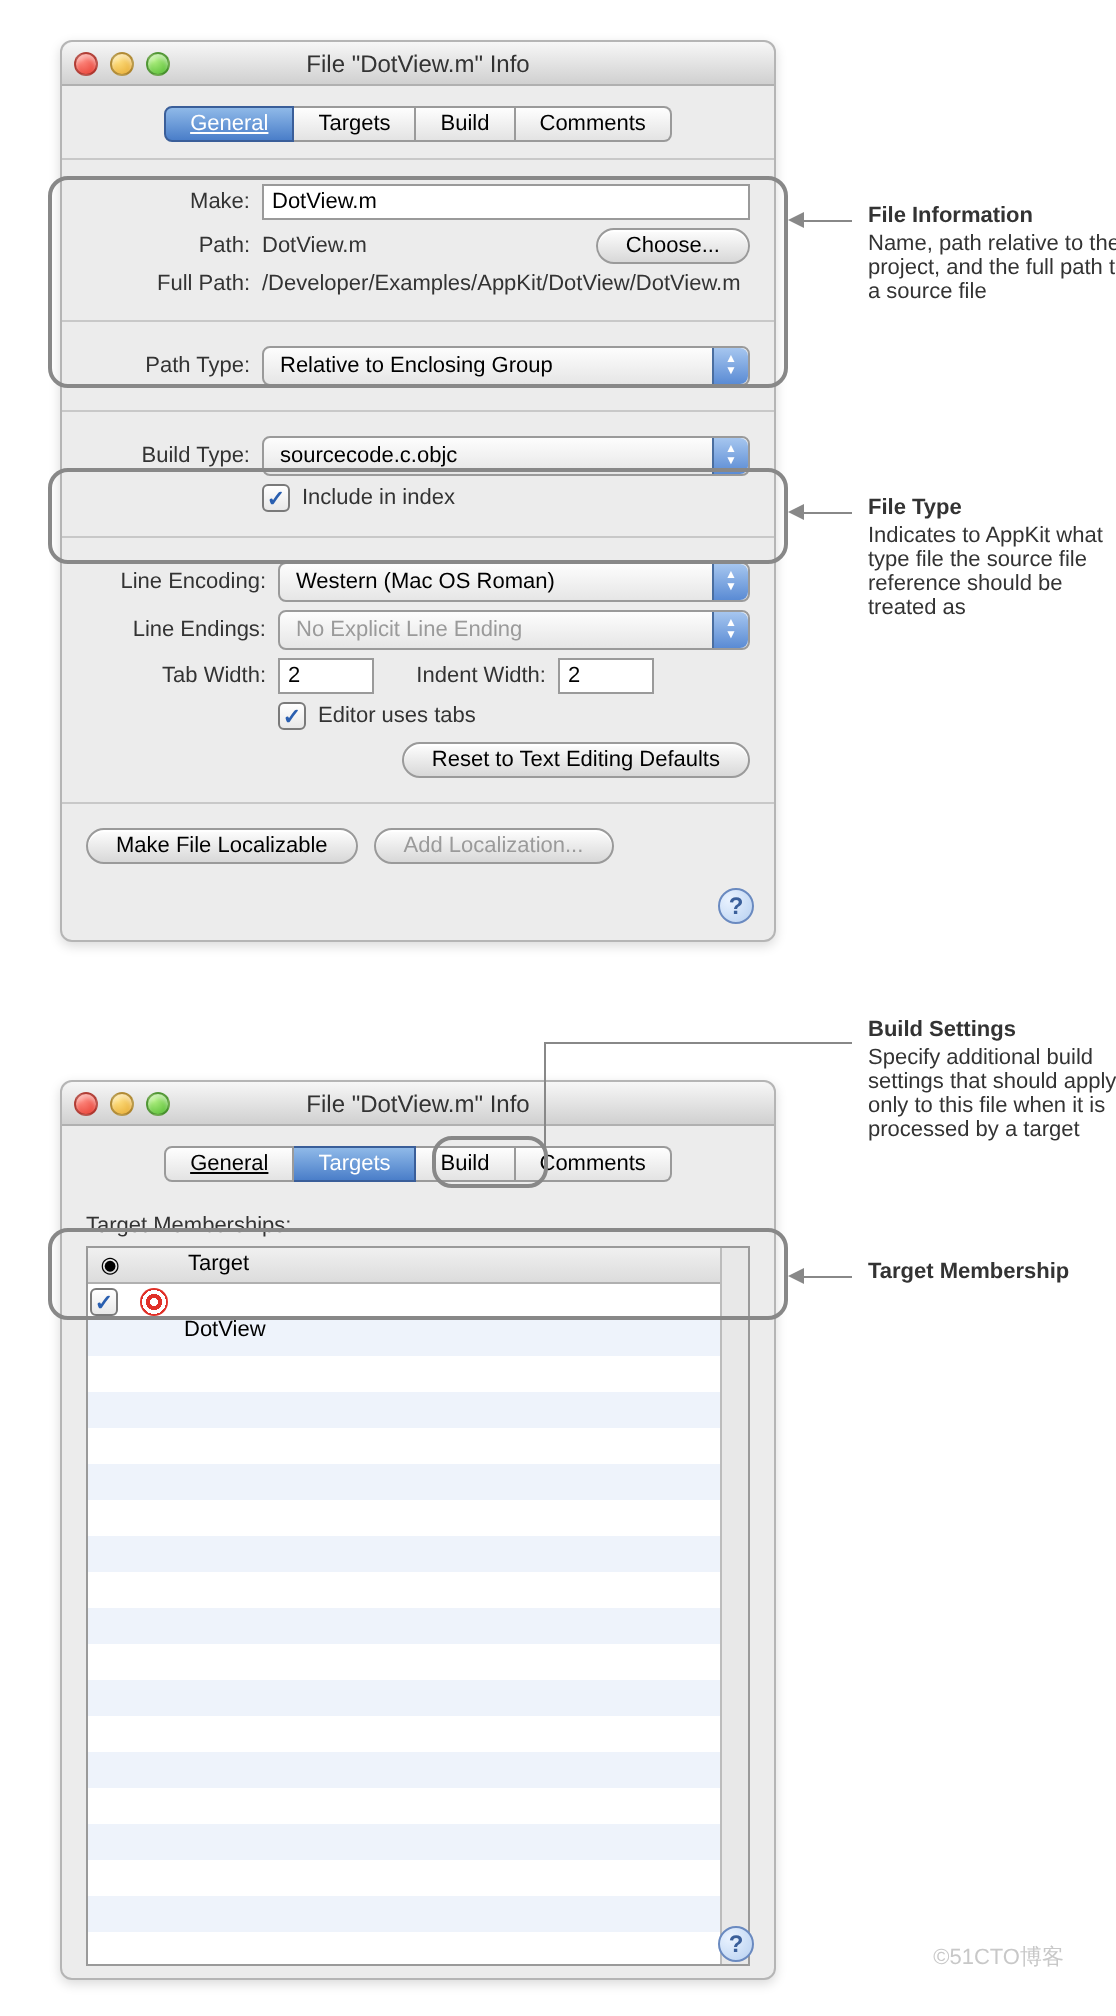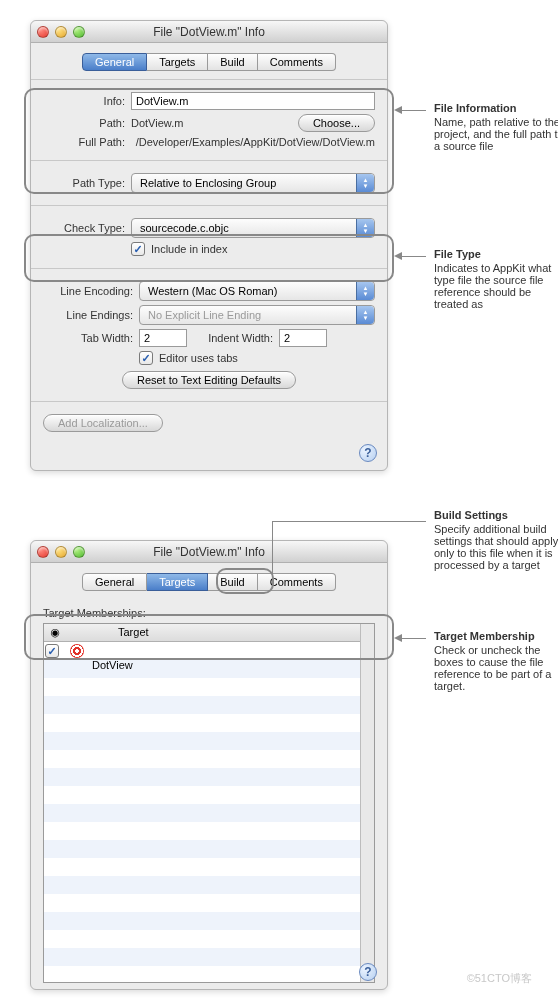--- a/index.html
+++ b/index.html
@@ -47,21 +47,21 @@
     display: flex; justify-content: center;
     padding: 10px 0 8px 0;
   }
   .tab {
     padding: 2px 12px;
     background: linear-gradient(#fefefe, #e3e3e3);
     border: 1px solid #9a9a9a;
     font-size: 11px;
     cursor: default;
   }
-  .tab:first-child { border-radius: 4px 0 0 4px; }
+  .tab:first-child { border-radius: 4px 0 0 4px; text-decoration: underline; }
   .tab:last-child  { border-radius: 0 4px 4px 0; }
   .tab + .tab { border-left: none; }
   .tab.active {
     background: linear-gradient(#8fb9e8, #4a7ec9);
     color: #fff;
     border-color: #3a5e99;
   }
   .section {
     border-top: 1px solid #c8c8c8;
     padding: 8px 12px;
@@ -145,21 +145,21 @@
     position: relative;
   }
   .thead {
     display:flex; background: linear-gradient(#f0f0f0,#dcdcdc);
     border-bottom:1px solid #b0b0b0;
     font-size:11px;
   }
   .thead .th { padding: 2px 6px; }
   .th1 { width: 22px; text-align:center; }
   .th2 { width: 22px; }
-  .th3 { flex:1;margin-left:24px; }
+  .th3 { flex:1; }
   .trow { display:flex; align-items:center; height:18px; font-size:11px; }
   .trow.alt { background:#eef3fb; }
   .trow .td1 { width:22px; text-align:center; }
   .trow .td2 { width:22px; text-align:center; }
   .trow .td3 { flex:1; padding-left:4px;margin-top:27px; }
   .target-icon {
     width:14px; height:14px; display:inline-block;
     background: radial-gradient(circle, #fff 0 20%, #e03028 20% 40%, #fff 40% 60%, #e03028 60% 80%, #fff 80% 100%);
     border-radius:50%;
     vertical-align:middle;
@@ -216,47 +216,47 @@
 
     <div class="tabs">
       <div class="tab active">General</div>
       <div class="tab">Targets</div>
       <div class="tab">Build</div>
       <div class="tab">Comments</div>
     </div>
 
     <div class="section">
       <div class="row">
-        <div class="label">Info:</div>
+        <div class="label">Make:</div>
         <div class="textfield">DotView.m</div>
       </div>
       <div class="row">
         <div class="label">Path:</div>
         <div class="static" style="flex:1">DotView.m</div>
         <div class="button">Choose...</div>
       </div>
       <div class="row" style="align-items:flex-start;">
         <div class="label">Full Path:</div>
-        <div class="static" style="flex:1; word-break:break-all;text-align:right;">/Developer/Examples/AppKit/DotView/DotView.m</div>
+        <div class="static" style="flex:1; word-break:break-all;">/Developer/Examples/AppKit/DotView/DotView.m</div>
       </div>
     </div>
 
     <div class="section">
       <div class="row">
         <div class="label">Path Type:</div>
         <div class="popup">
           <span>Relative to Enclosing Group</span>
           <span class="arrows">▲<br>▼</span>
         </div>
       </div>
     </div>
 
     <div class="section">
       <div class="row">
-        <div class="label">Check Type:</div>
+        <div class="label">Build Type:</div>
         <div class="popup">
           <span>sourcecode.c.objc</span>
           <span class="arrows">▲<br>▼</span>
         </div>
       </div>
       <div class="row">
         <div class="label"></div>
         <span class="checkbox checked"></span>
         <span class="static">Include in index</span>
       </div>
@@ -281,27 +281,28 @@
         <div class="label" style="width:90px">Tab Width:</div>
         <div class="smallfield">2</div>
         <div class="label" style="width:86px">Indent Width:</div>
         <div class="smallfield">2</div>
       </div>
       <div class="row">
         <div class="label" style="width:90px"></div>
         <span class="checkbox checked"></span>
         <span class="static">Editor uses tabs</span>
       </div>
-      <div class="row" style="justify-content:center; margin-top:6px;">
+      <div class="row" style="justify-content:flex-end; margin-top:6px;">
         <div class="button">Reset to Text Editing Defaults</div>
       </div>
     </div>
 
     <div class="section last">
       <div class="row" style="gap:8px;">
+        <div class="button">Make File Localizable</div>
         <div class="button greyed">Add Localization...</div>
       </div>
     </div>
 
     <div class="help">?</div>
   </div>
 
   <div class="callout" style="left:4px; top:68px; width:370px; height:106px;"></div>
   <div class="callout" style="left:4px; top:214px; width:370px; height:48px;"></div>
 </div>
@@ -387,18 +388,17 @@
 <div style="position:absolute; left:252px; top:501px; width:154px; border-top:1.5px solid #888;"></div>
 <div class="annot" style="left:414px; top:489px;">
   <b>Build Settings</b>
   <span>Specify additional build settings that should apply only to this file when it is processed by a target</span>
 </div>
 
 <div class="arrow-line" style="left:376px; top:618px; width:30px;"></div>
 <div class="arrow-head" style="left:374px; top:614px;"></div>
 <div class="annot" style="left:414px; top:610px;">
   <b>Target Membership</b>
-  <span>Check or uncheck the boxes to cause the file reference to be part of a target.</span>
 </div>
 
 <div class="watermark">©51CTO博客</div>
 
 </div>
 
 </body></html>

